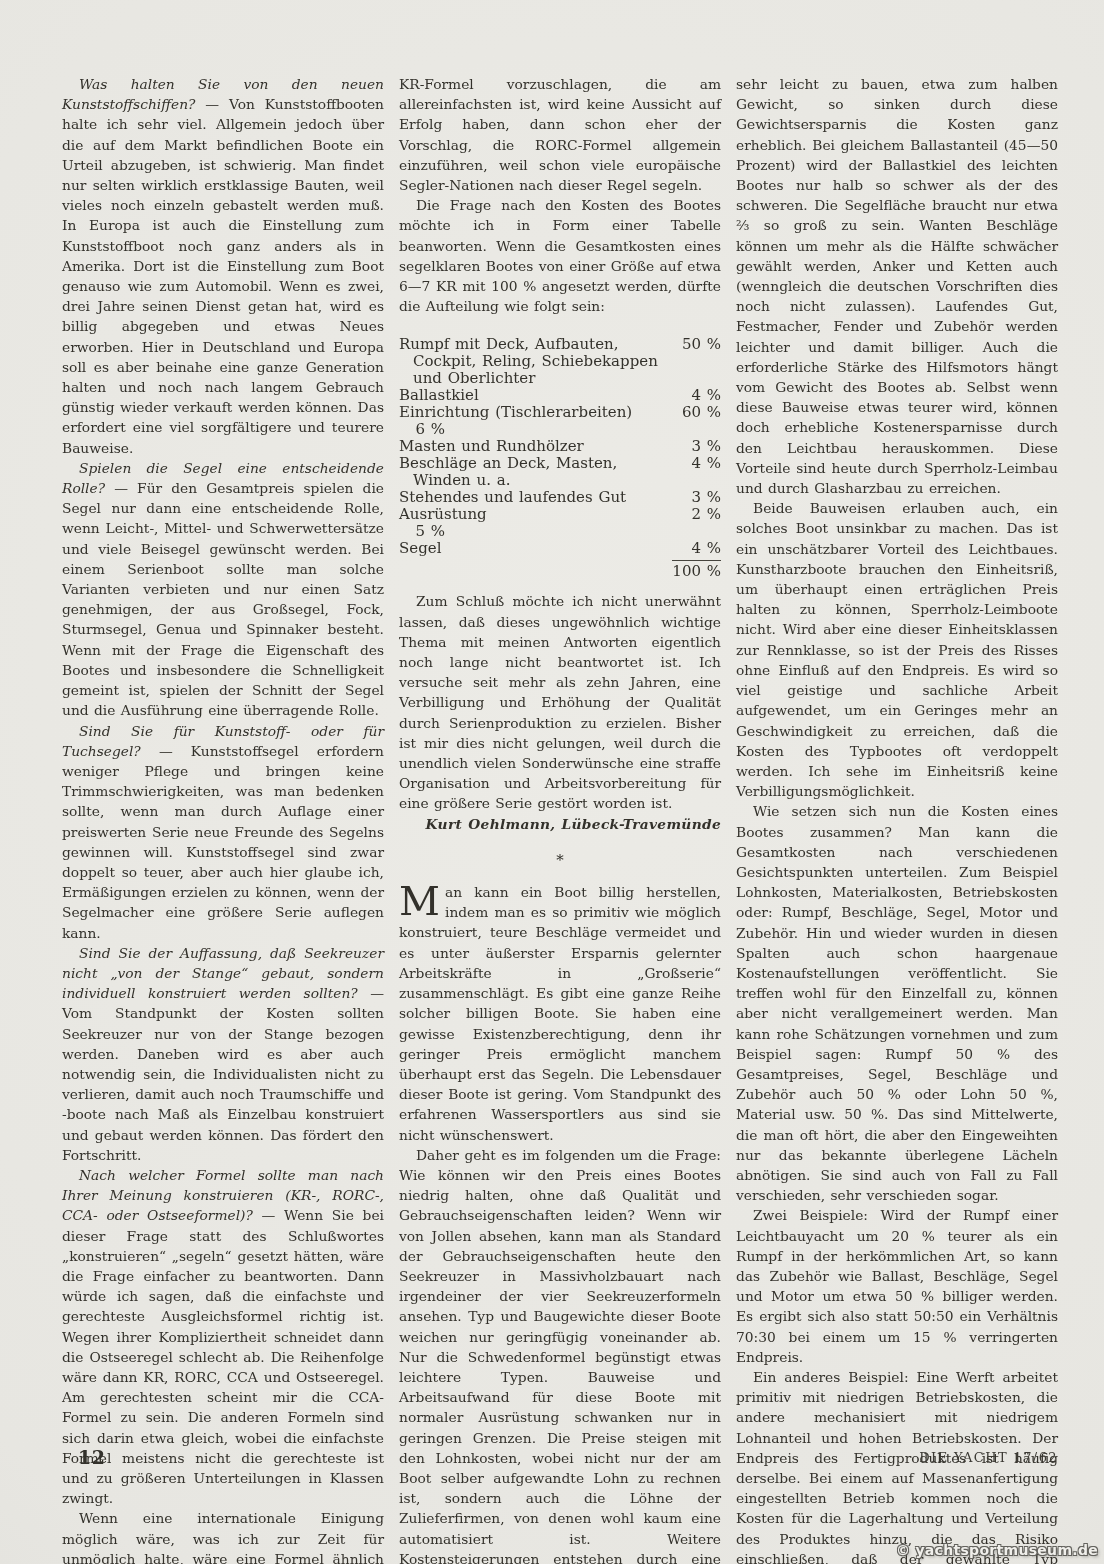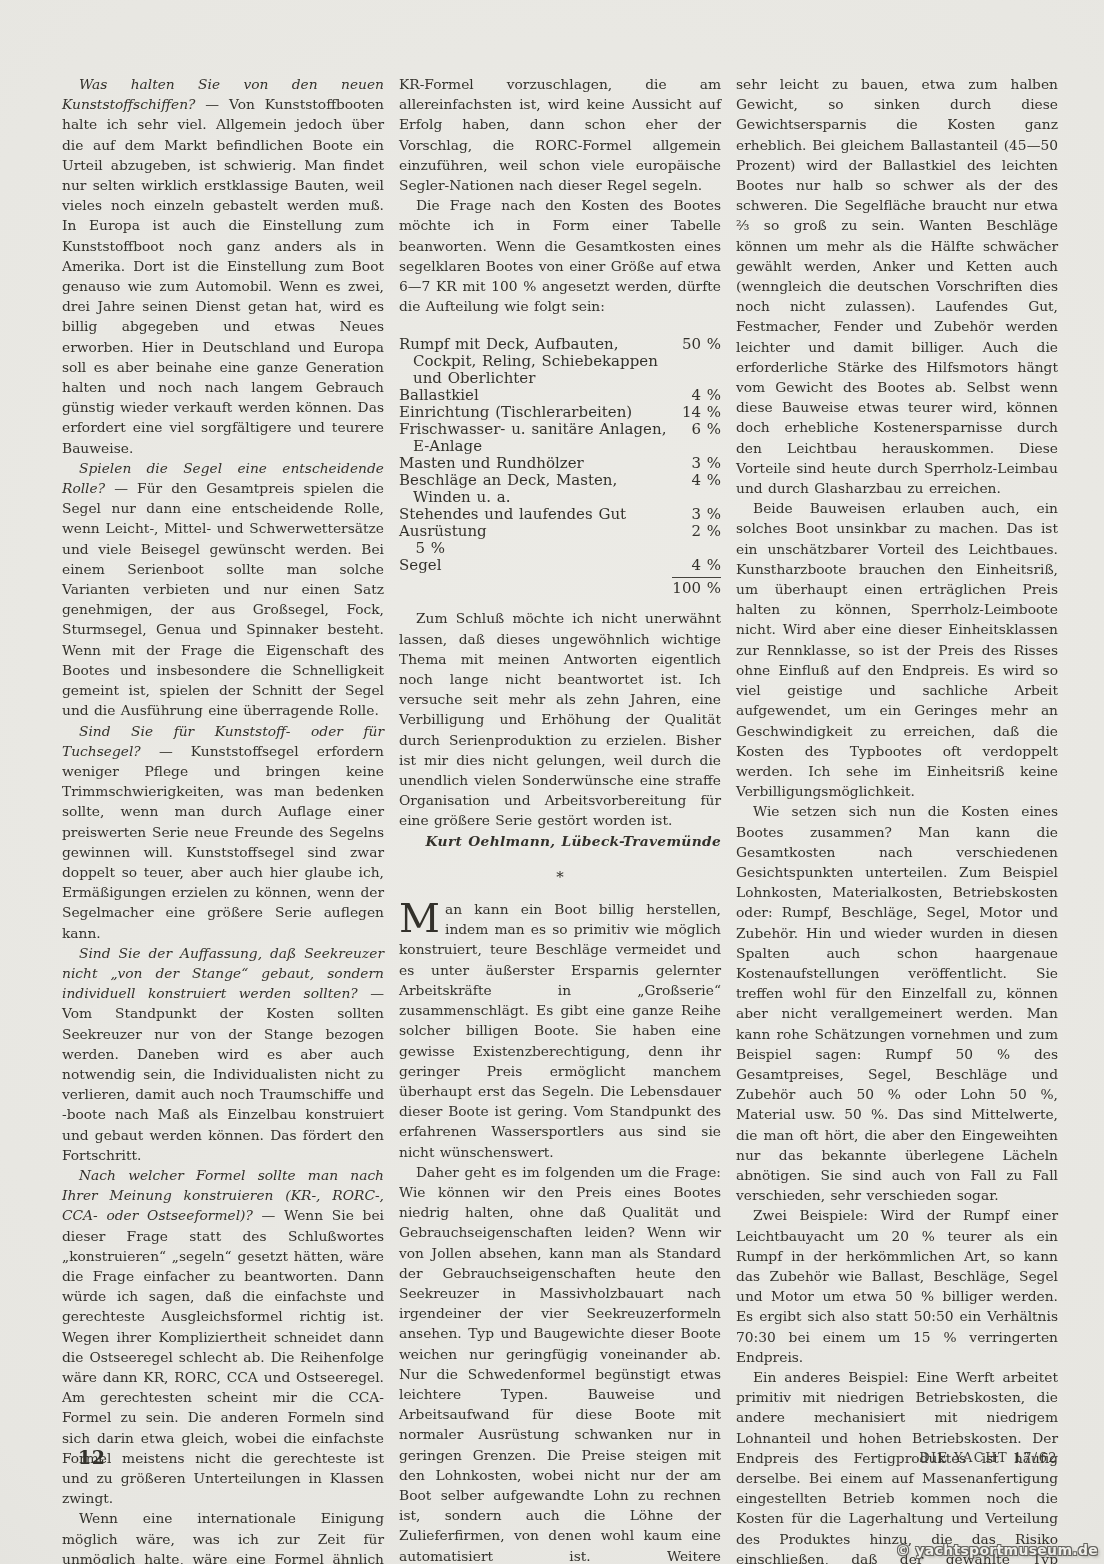--- a/index.html
+++ b/index.html
@@ -94,24 +94,23 @@
         <div class="cost-row">
             <span class="cost-label">Rumpf mit Deck, Aufbauten, Cockpit, Reling, Schiebekappen und Oberlichter</span>
             <span class="cost-value">50 %</span>
           </div>
         <div class="cost-row">
             <span class="cost-label">Ballastkiel</span>
             <span class="cost-value">4 %</span>
           </div>
         <div class="cost-row">
             <span class="cost-label">Einrichtung (Tischlerarbeiten)</span>
-            <span class="cost-value">14 %</span>
+            <span class="cost-value">60 %</span>
           </div>
         <div class="cost-row">
-            <span class="cost-label">Frischwasser- u. sanitäre Anlagen, E-Anlage</span>
             <span class="cost-value">6 %</span>
           </div>
         <div class="cost-row">
             <span class="cost-label">Masten und Rundhölzer</span>
             <span class="cost-value">3 %</span>
           </div>
         <div class="cost-row">
             <span class="cost-label">Beschläge an Deck, Masten, Winden u. a.</span>
             <span class="cost-value">4 %</span>
           </div>

